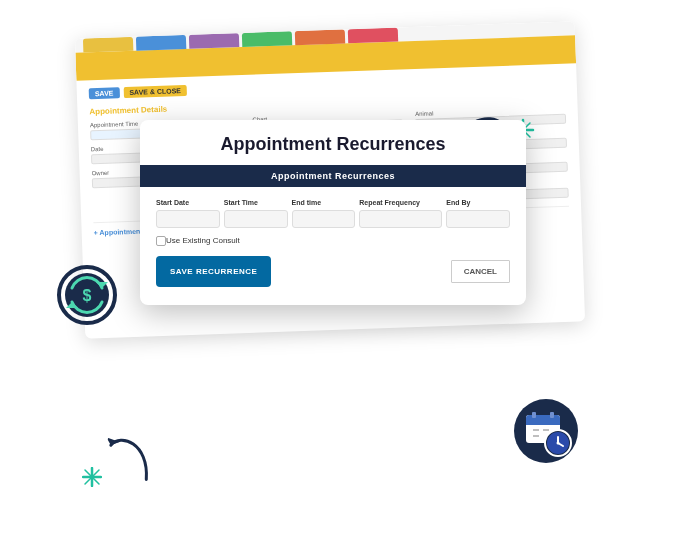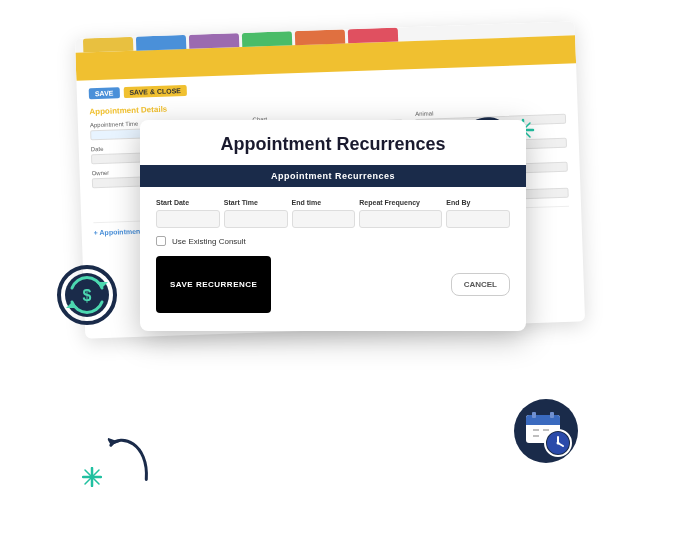--- a/index.html
+++ b/index.html
@@ -181,22 +181,20 @@
 
     .table-input-cell {
       height: 18px;
       background: #f5f5f5;
       border: 1px solid #ddd;
       border-radius: 3px;
     }
 
     .use-existing-row {
       display: flex;
-      align-items: center;
-      gap: 6px;
       margin-bottom: 10px;
     }
 
     .checkbox {
       width: 10px;
       height: 10px;
       border: 1px solid #aaa;
       border-radius: 2px;
       background: #fff;
     }
@@ -207,39 +205,39 @@
     }
 
     .modal-footer {
       display: flex;
       justify-content: space-between;
       align-items: center;
       padding: 0 0 4px;
     }
 
     .btn-save-recurrence {
-      background: #000000;
+      background: #0369a1;
       color: #fff;
       font-size: 8px;
       font-weight: bold;
-      padding: 24px 14px;
+      padding: 11px 14px;
       border: none;
       border-radius: 4px;
       letter-spacing: 0.5px;
       cursor: pointer;
     }
 
     .btn-cancel {
       background: #fff;
       color: #555;
       font-size: 8px;
       font-weight: bold;
       padding: 6px 12px;
       border: 1px solid #ccc;
-      border-radius: 8px;
+      border-radius: 1px;
       cursor: pointer;
     }
 
     
     .deco-money-icon {
       position: absolute;
       left: 52px;
       top: 260px;
       width: 70px;
       height: 70px;

